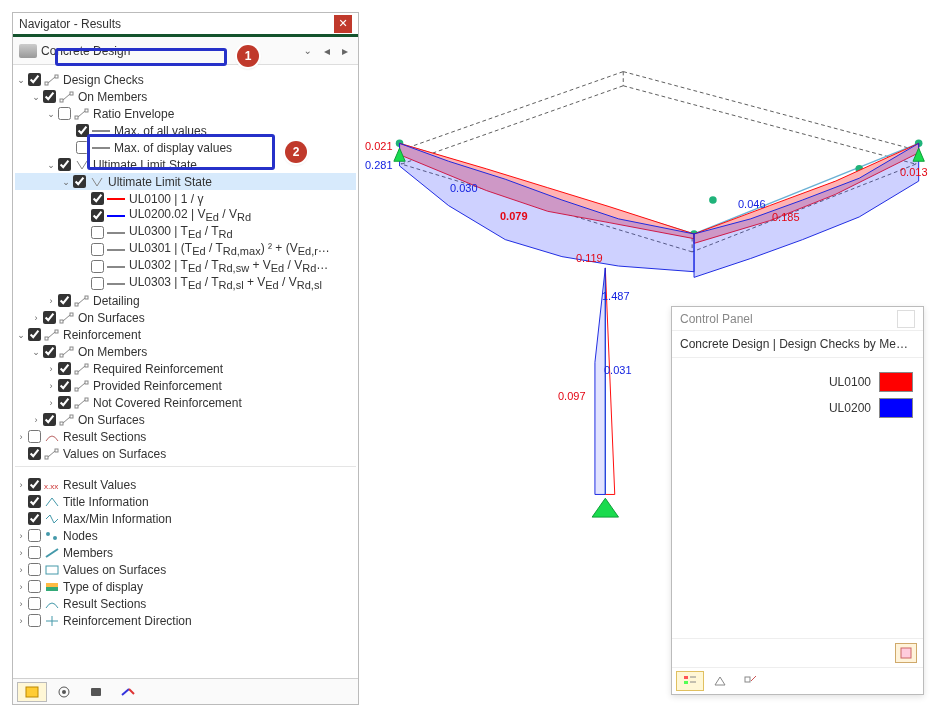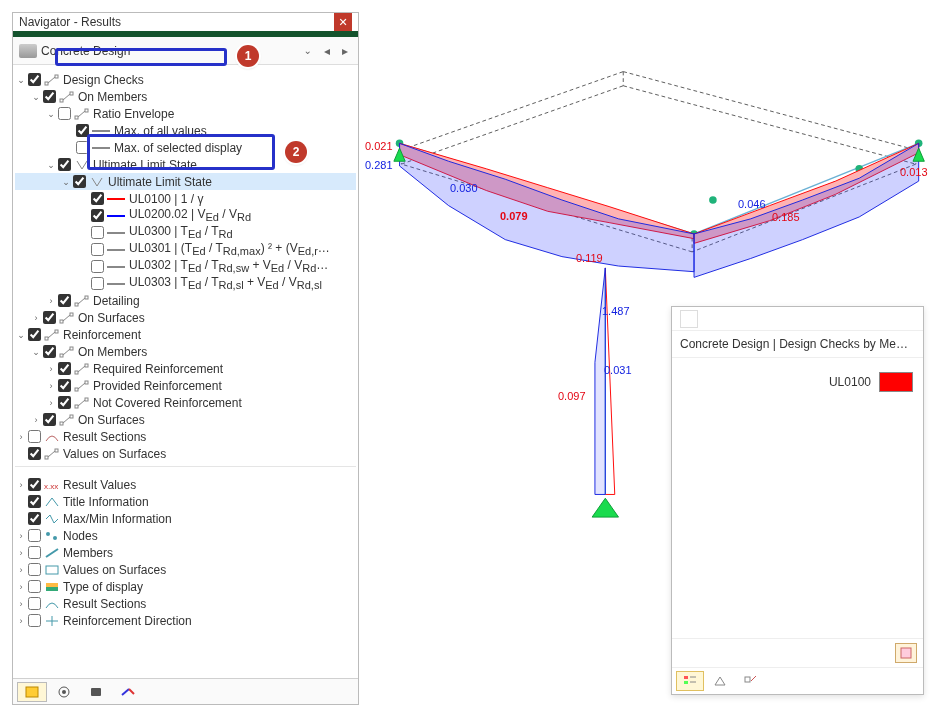--- a/index.html
+++ b/index.html
@@ -24,21 +24,21 @@
     height: 693px;
     border: 1px solid #bbb;
     background: #fff;
     display: flex;
     flex-direction: column;
   }
   .nav-title {
     display: flex;
     align-items: center;
     height: 24px;
-    border-bottom: 6px solid #14532d;
+    border-bottom: 3px solid #14532d;
     padding: 0 6px;
   }
   .nav-title-text { flex: 1; font-weight: 400; }
   .nav-close {
     width: 18px; height: 18px;
     background: #c0392b;
     color: #fff;
     display: flex; align-items: center; justify-content: center;
     font-size: 11px; line-height: 1;
     cursor: pointer;
@@ -238,21 +238,21 @@
       <span class="line-glyph" style="background:#888"></span>
       <span class="node-label">Max. of all values</span>
     </div>
     <div class="tree-row">
       <span class="indent"></span>
         <span class="indent"></span>
         <span class="indent"></span>
         <span class="indent"></span>
       <input type="checkbox" class="cb" style="">
       <span class="line-glyph" style="background:#888"></span>
-      <span class="node-label">Max. of selected display</span>
+      <span class="node-label">Max. of display values</span>
     </div>
 
     <div class="tree-row">
       <span class="indent"></span>
         <span class="indent"></span>
       <span class="expander">⌄</span>
       <input type="checkbox" class="cb" checked="" style="">
       <span class="node-icon">
           <svg width="14" height="12">
             <path d="M2 2 L7 10 L12 2" fill="none" stroke="#888"></path>
@@ -657,34 +657,39 @@
 
   
   <span class="val-label val-red" style="left:5px;  top:116px;">0.021</span>
   <span class="val-label val-blue" style="left:5px;  top:128px;margin-top:7px;">0.281</span>
   <span class="val-label val-blue" style="left:90px; top:158px;">0.030</span>
   <span class="val-label val-red" style="left:140px;top:186px;font-weight:bold;">0.079</span>
   <span class="val-label val-red" style="left:540px;top:142px;">0.013</span>
   <span class="val-label val-blue" style="left:378px;top:174px;">0.046</span>
   <span class="val-label val-red" style="left:412px;top:187px;">0.185</span>
   <span class="val-label val-red" style="left:216px;top:228px;">0.119</span>
-  <span class="val-label val-blue" style="left:242px;top:266px;margin-top:15px;">1.487</span>
+  <span class="val-label val-blue" style="left:242px;top:266px;">1.487</span>
   <span class="val-label val-blue" style="left:244px;top:340px;">0.031</span>
   <span class="val-label val-red" style="left:198px;top:366px;">0.097</span>
 </div>
 
 <div class="ctrl-panel">
   <div class="ctrl-title">
+    <span class="ctrl-title-text">Control Panel</span>
     <span class="ctrl-min"></span>
   </div>
   <div class="ctrl-sub">Concrete Design | Design Checks by Members</div>
   <div class="ctrl-body">
     <div class="legend-row">
       <span>UL0100</span>
       <span class="swatch" style="background:#ff0000"></span>
+    </div>
+    <div class="legend-row">
+      <span>UL0200</span>
+      <span class="swatch" style="background:#0000ff"></span>
     </div>
   </div>
   <div class="ctrl-action">
     <div class="ctrl-action-btn">
       <svg width="14" height="14">
           <rect x="2" y="2" width="10" height="10" fill="#fcd" stroke="#c66"></rect>
         </svg>
     </div>
   </div>
   <div class="ctrl-footer">

